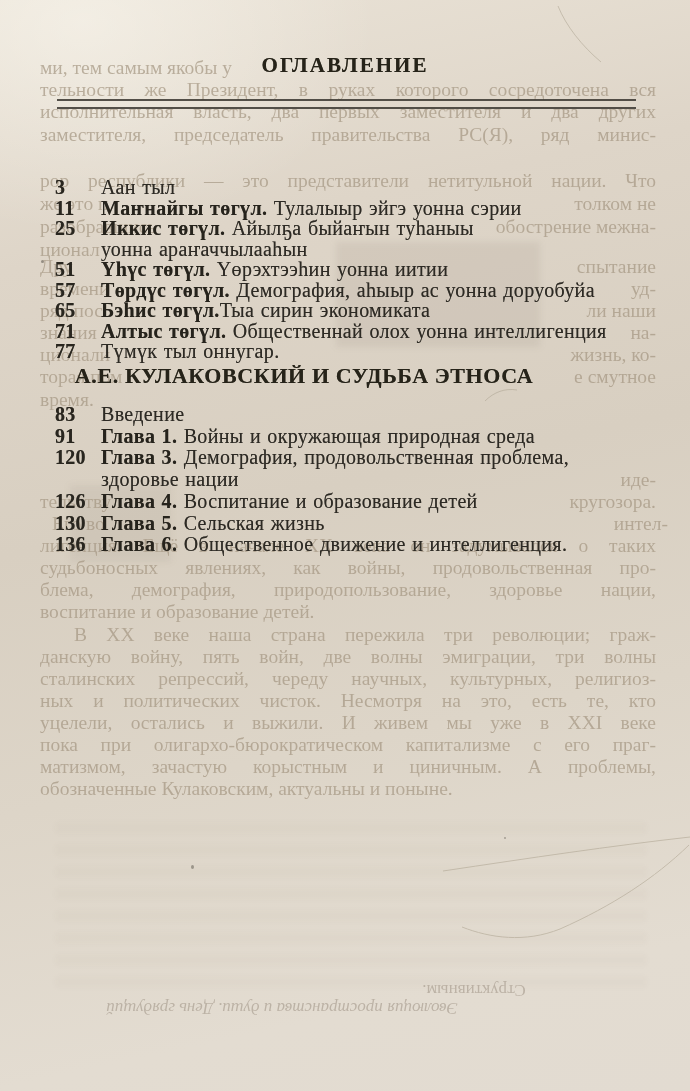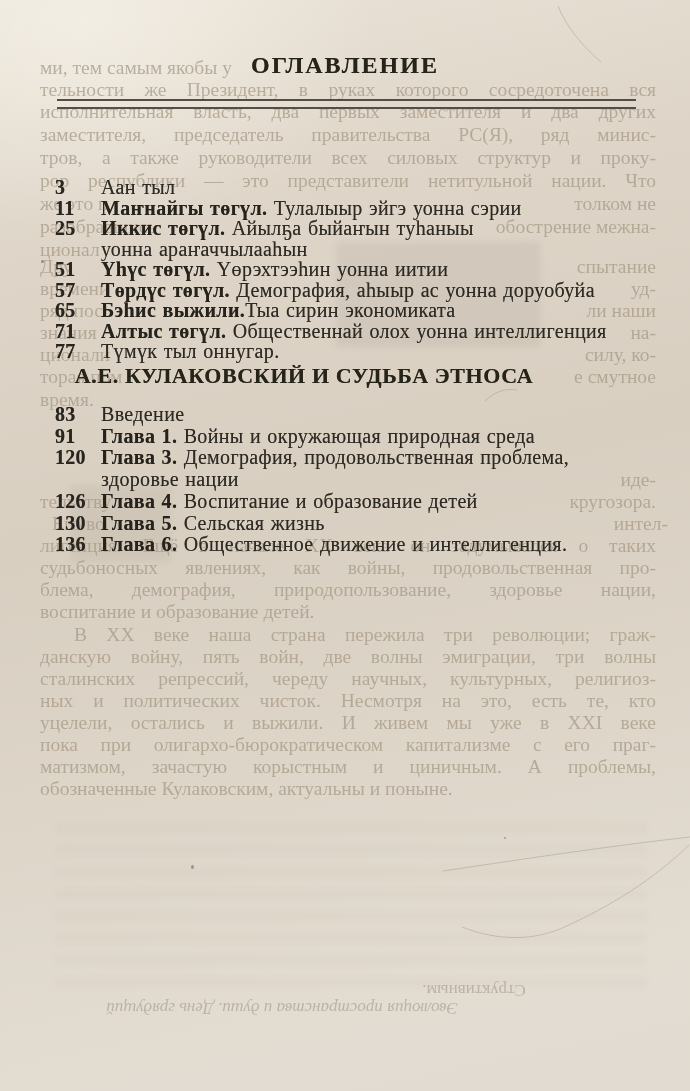--- a/index.html
+++ b/index.html
@@ -41,21 +41,21 @@
   .flipped{
     position:absolute;transform:rotate(180deg);
     color:#9d9183;opacity:.55;filter:blur(0.5px);
     font-size:17px;line-height:19px;text-align:center;white-space:nowrap;
   }
   .flipped.it{font-style:italic;}
   
   .content{position:absolute;left:0;top:0;width:690px;height:1091px;z-index:2;color:#2b2823;}
   .toc-title{
     position:absolute;top:52px;left:0;width:690px;text-align:center;
-    font-weight:bold;font-size:24px;line-height:26px;letter-spacing:2px;
+    font-weight:bold;font-size:21px;line-height:26px;letter-spacing:2px;
     color:#262319;text-shadow:0 0 .6px rgba(38,35,25,.65);
   }
   .rule{position:absolute;left:57px;width:579px;height:2px;background:#3e3a33;opacity:.88;}
   .rule-1{top:99px;}
   .rule-2{top:107px;}
   .sec-heading{
     position:absolute;text-align:center;font-weight:bold;
     color:#262319;text-shadow:0 0 .6px rgba(38,35,25,.6);
   }
   .sec-heading-1{top:133px;left:0;width:690px;font-size:19px;letter-spacing:.8px;line-height:24px;}
@@ -85,21 +85,20 @@
   <div class="speck speck2"></div>
   <div class="speck speck3"></div>
 
   <div id="ghost-layer">
       <div class="ghost-line frag" style="top: 57px;">
         <span>ми, тем самым якобы у</span>
       </div>
       <div class="ghost-line just" style="top: 79px;">тельности же Президент, в руках которого сосредоточена вся</div>
       <div class="ghost-line just" style="top: 101px;">исполнительная власть, два первых заместителя и два других</div>
       <div class="ghost-line just" style="top: 124px;">заместителя, председатель правительства РС(Я), ряд минис-</div>
-      <div class="ghost-line just" style="top: 147px;">тров, а также руководители всех силовых структур и проку-</div>
       <div class="ghost-line just" style="top: 170px;">рор республики — это представители нетитульной нации. Что</div>
       <div class="ghost-line frag" style="top: 193px;">
         <span>же это п</span>
         <span>толком не</span>
       </div>
       <div class="ghost-line frag" style="top: 216px;">
         <span>разобравшись</span>
         <span>обострение межна-</span>
       </div>
       <div class="ghost-line leftal" style="top: 239px;">ционал</div>
@@ -114,21 +113,21 @@
       <div class="ghost-line frag" style="top: 300px;">
         <span>ряд пос</span>
         <span>ли наши</span>
       </div>
       <div class="ghost-line frag" style="top: 322px;">
         <span>знания</span>
         <span>на-</span>
       </div>
       <div class="ghost-line frag" style="top: 344px;">
         <span>ционали</span>
-        <span>силу, ко-</span>
+        <span>жизнь, ко-</span>
       </div>
       <div class="ghost-line frag" style="top: 366px;">
         <span>торая пом</span>
         <span>е смутное</span>
       </div>
       <div class="ghost-line leftal" style="top: 389px;">время.</div>
       <div class="ghost-line frag" style="top: 469px;">
         <span></span>
         <span>иде-</span>
       </div>
@@ -178,21 +177,21 @@
       <div class="row">
         <span class="num">51</span>
         <span class="txt"><b>Үһүс төгүл.</b><span> Үөрэхтээһин уонна иитии</span><span class="t2"></span></span>
       </div>
       <div class="row">
         <span class="num">57</span>
         <span class="txt"><b>Төрдүс төгүл.</b><span> Демография, аһыыр ас уонна доруобуйа</span><span class="t2"></span></span>
       </div>
       <div class="row">
         <span class="num">65</span>
-        <span class="txt"><b>Бэһис выжили.</b><span>Тыа сирин экономиката</span><span class="t2"></span></span>
+        <span class="txt"><b>Бэһис төгүл.</b><span>Тыа сирин экономиката</span><span class="t2"></span></span>
       </div>
       <div class="row">
         <span class="num">71</span>
         <span class="txt"><b>Алтыс төгүл.</b><span> Общественнай олох уонна интеллигенция</span><span class="t2"></span></span>
       </div>
       <div class="row">
         <span class="num">77</span>
         <span class="txt"><b></b><span>Түмүк тыл оннугар.</span><span class="t2"></span></span>
       </div>
     </div>

